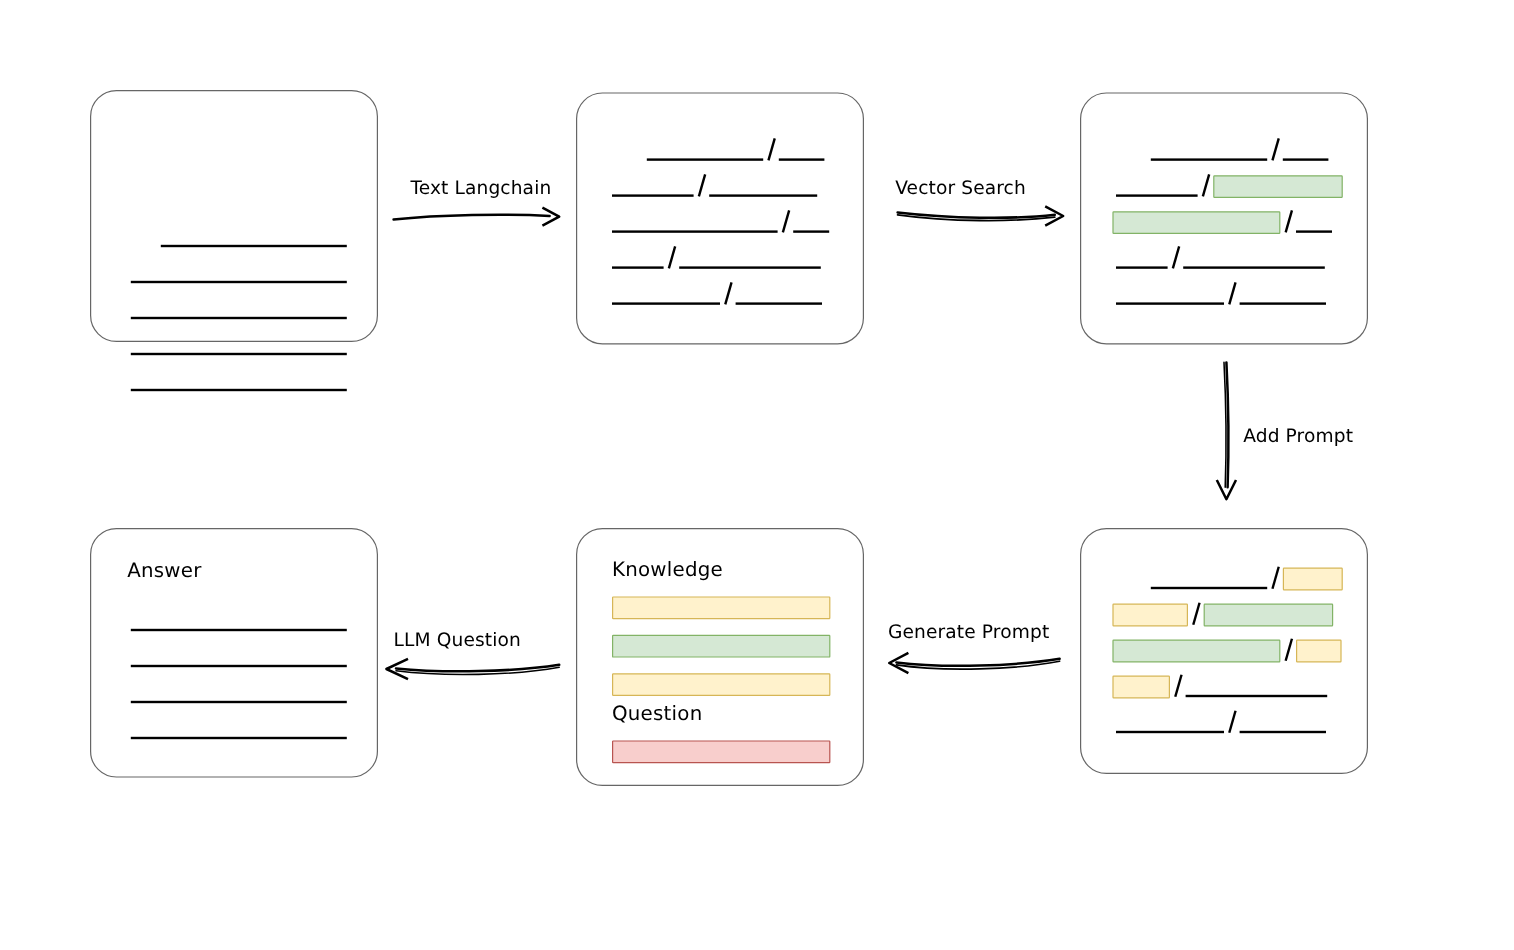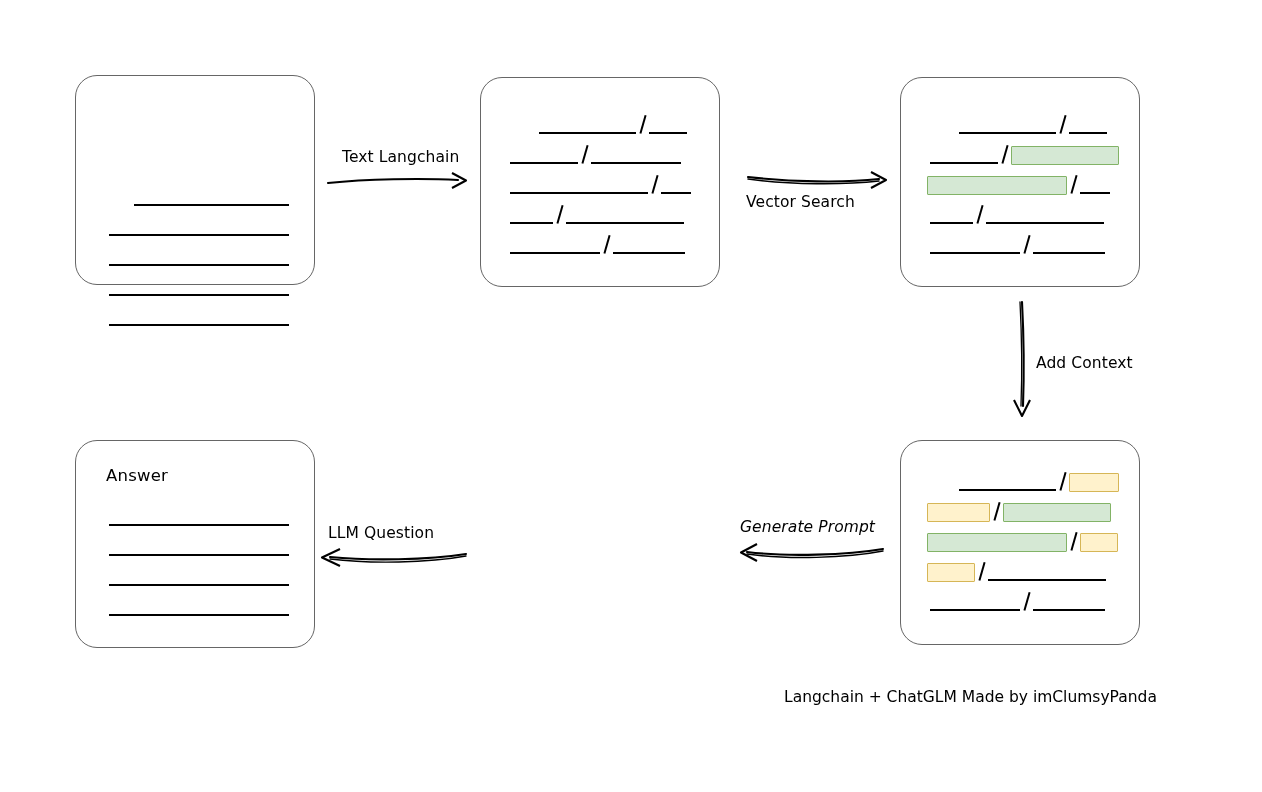--- a/index.html
+++ b/index.html
@@ -169,21 +169,21 @@
         <span class="seg line" style="width:118px;"></span>
       </div>
       <div class="row" style="left:29px; top:156px;">
         <span class="seg line" style="width:90px;"></span>
         <span class="slash"></span>
         <span class="seg line" style="width:72px;"></span>
       </div>
     </div>
   </div>
 
-  <div class="edge-label" style="left:746px; top:148px;margin-top:45px;">Vector Search</div>
+  <div class="edge-label" style="left:746px; top:148px;">Vector Search</div>
   <svg class="edge" style="left:746px; top:166px;" width="146" height="26" viewBox="0 0 146 26">
     <path d="M2,11 C45,16 98,17 133,13" fill="none" stroke="#000" stroke-width="2.1" stroke-linecap="round"></path>
     <path d="M2,13 C45,19 98,19 133,15" fill="none" stroke="#000" stroke-width="1.5" stroke-linecap="round"></path>
     <path d="M125,6 L140,14 L125,22" fill="none" stroke="#000" stroke-width="2.1" stroke-linejoin="round"></path>
   </svg>
 
   <div class="doc-box" style="left:900px; top:77px; width:240px; height:210px;">
     <div class="rows">
       <div class="row" style="left:58px; top:36px;">
         <span class="seg line" style="width:97px;"></span>
@@ -206,21 +206,21 @@
         <span class="seg line" style="width:118px;"></span>
       </div>
       <div class="row" style="left:29px; top:156px;">
         <span class="seg line" style="width:90px;"></span>
         <span class="slash"></span>
         <span class="seg line" style="width:72px;"></span>
       </div>
     </div>
   </div>
 
-  <div class="edge-label" style="left:1036px; top:354px;">Add Context</div>
+  <div class="edge-label" style="left:1036px; top:354px;">Add Prompt</div>
   <svg class="edge" style="left:1008px; top:300px;" width="30" height="120" viewBox="0 0 30 120">
     <path d="M14,2 C16,40 16,78 15,106" fill="none" stroke="#000" stroke-width="2.1" stroke-linecap="round"></path>
     <path d="M12,2 C14,40 14,78 13,106" fill="none" stroke="#000" stroke-width="1.3" stroke-linecap="round"></path>
     <path d="M6,100 L14,116 L22,100" fill="none" stroke="#000" stroke-width="2.1" stroke-linejoin="round"></path>
   </svg>
 
   <div class="doc-box" style="left:900px; top:440px; width:240px; height:205px;">
     <div class="rows">
       <div class="row" style="left:58px; top:30px;">
         <span class="seg line" style="width:97px;"></span>
@@ -243,27 +243,47 @@
         <span class="seg line" style="width:118px;"></span>
       </div>
       <div class="row" style="left:29px; top:150px;">
         <span class="seg line" style="width:90px;"></span>
         <span class="slash"></span>
         <span class="seg line" style="width:72px;"></span>
       </div>
     </div>
   </div>
 
-  <div class="edge-label" style="left:740px; top:518px;font-style:italic;">Generate Prompt</div>
+  <div class="edge-label" style="left:740px; top:518px;">Generate Prompt</div>
   <svg class="edge" style="left:737px; top:540px;" width="150" height="26" viewBox="0 0 150 26">
     <path d="M146,9 C110,15 50,17 10,12" fill="none" stroke="#000" stroke-width="2.1" stroke-linecap="round"></path>
     <path d="M146,11 C110,18 50,20 10,14" fill="none" stroke="#000" stroke-width="1.4" stroke-linecap="round"></path>
     <path d="M20,4 L4,12.5 L20,21" fill="none" stroke="#000" stroke-width="2.1" stroke-linejoin="round"></path>
   </svg>
 
+  <div class="doc-box" style="left:480px; top:440px; width:240px; height:215px;">
+    <div class="box-title" style="left:29px; top:24px;">Knowledge</div>
+    <div class="rows">
+      <div class="row" style="left:29px; top:54px;">
+        <span class="seg chip yellow" style="width:182px;"></span>
+      </div>
+      <div class="row" style="left:29px; top:86px;">
+        <span class="seg chip green" style="width:182px;"></span>
+      </div>
+      <div class="row" style="left:29px; top:118px;">
+        <span class="seg chip yellow" style="width:182px;"></span>
+      </div>
+    </div>
+    <div class="box-title" style="left:29px; top:144px;">Question</div>
+    <div class="rows">
+      <div class="row" style="left:29px; top:174px;">
+        <span class="seg chip red" style="width:182px;"></span>
+      </div>
+    </div>
+  </div>
 
   <div class="edge-label" style="left:328px; top:524px;">LLM Question</div>
   <svg class="edge" style="left:318px; top:546px;" width="152" height="24" viewBox="0 0 152 24">
     <path d="M148,8 C110,14 52,15 12,11" fill="none" stroke="#000" stroke-width="2.1" stroke-linecap="round"></path>
     <path d="M148,10 C110,17 52,18 12,13" fill="none" stroke="#000" stroke-width="1.3" stroke-linecap="round"></path>
     <path d="M22,3 L4,11.5 L22,20" fill="none" stroke="#000" stroke-width="2.1" stroke-linejoin="round"></path>
   </svg>
 
   <div class="doc-box" style="left:75px; top:440px; width:240px; height:208px;">
     <div class="box-title" style="left:30px; top:25px;">Answer</div>
@@ -276,15 +296,14 @@
       </div>
       <div class="row" style="left:33px; top:125px;">
         <span class="seg line" style="width:180px;"></span>
       </div>
       <div class="row" style="left:33px; top:155px;">
         <span class="seg line" style="width:180px;"></span>
       </div>
     </div>
   </div>
 
-  <div class="caption" style="left:784px; top:688px;">Langchain + ChatGLM Made by imClumsyPanda</div>
 
 </div>
 
 </body></html>

